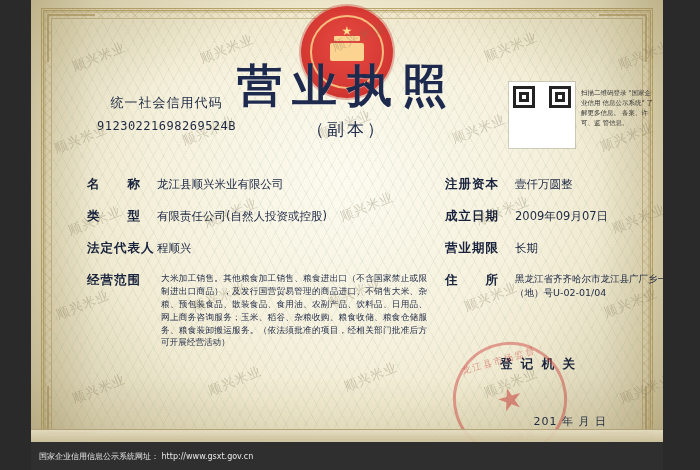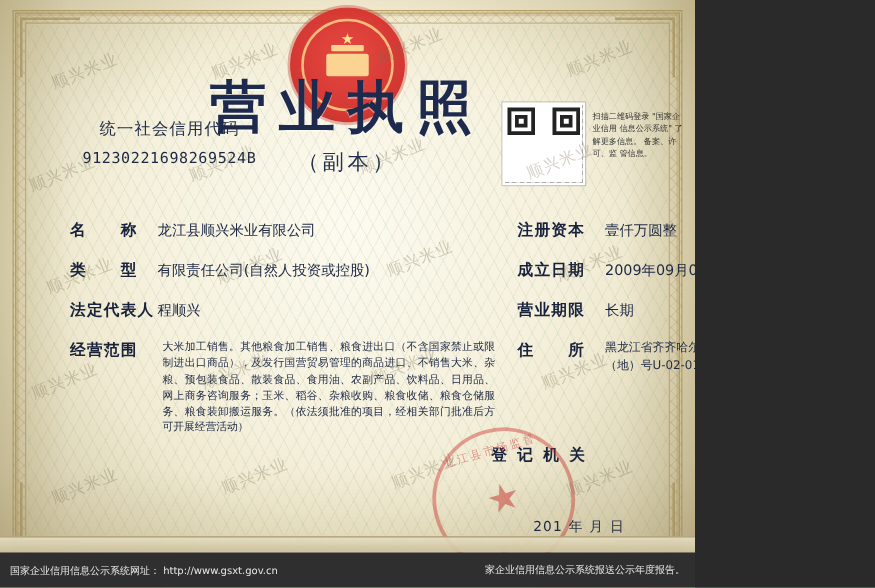--- a/index.html
+++ b/index.html
@@ -2,25 +2,26 @@
 <html><head>
 <meta charset="utf-8">
 <style>
   html, body {
     margin: 0;
     padding: 0;
     background: #2a2a2a;
   }
   #page {
     position: relative;
-    width: 556px;
+    width: 632px;
     height: 470px;
     overflow: hidden;
     font-family: "DejaVu Sans", "Liberation Sans", sans-serif;
-    background: #86efac;
+    background: #fde047;
+    margin-left: 31px;
   }
   
   .paper {
     position: absolute;
     inset: 0;
     background:
       radial-gradient(ellipse at 50% 38%, #fdfbf0 0%, #f6f1dd 42%, #eae3c6 72%, #ddd4b2 100%);
   }
   .paper-tint {
     position: absolute;
@@ -477,17 +478,16 @@
     <div class="wm" style="left:452px; top:374px;">顺兴米业</div>
     <div class="wm" style="left:588px; top:380px;">顺兴米业</div>
   </div>
 
   <div class="edge-fade"></div>
   <div class="footer-band"></div>
 
   <div class="footer">
     <div class="footer-left">国家企业信用信息公示系统网址：   http://www.gsxt.gov.cn</div>
     <div class="footer-right">
-      <div>家企业信用信息公示系统报送公示年度报告。</div>
     </div>
   </div>
 
 </div>
 
 </body></html>

